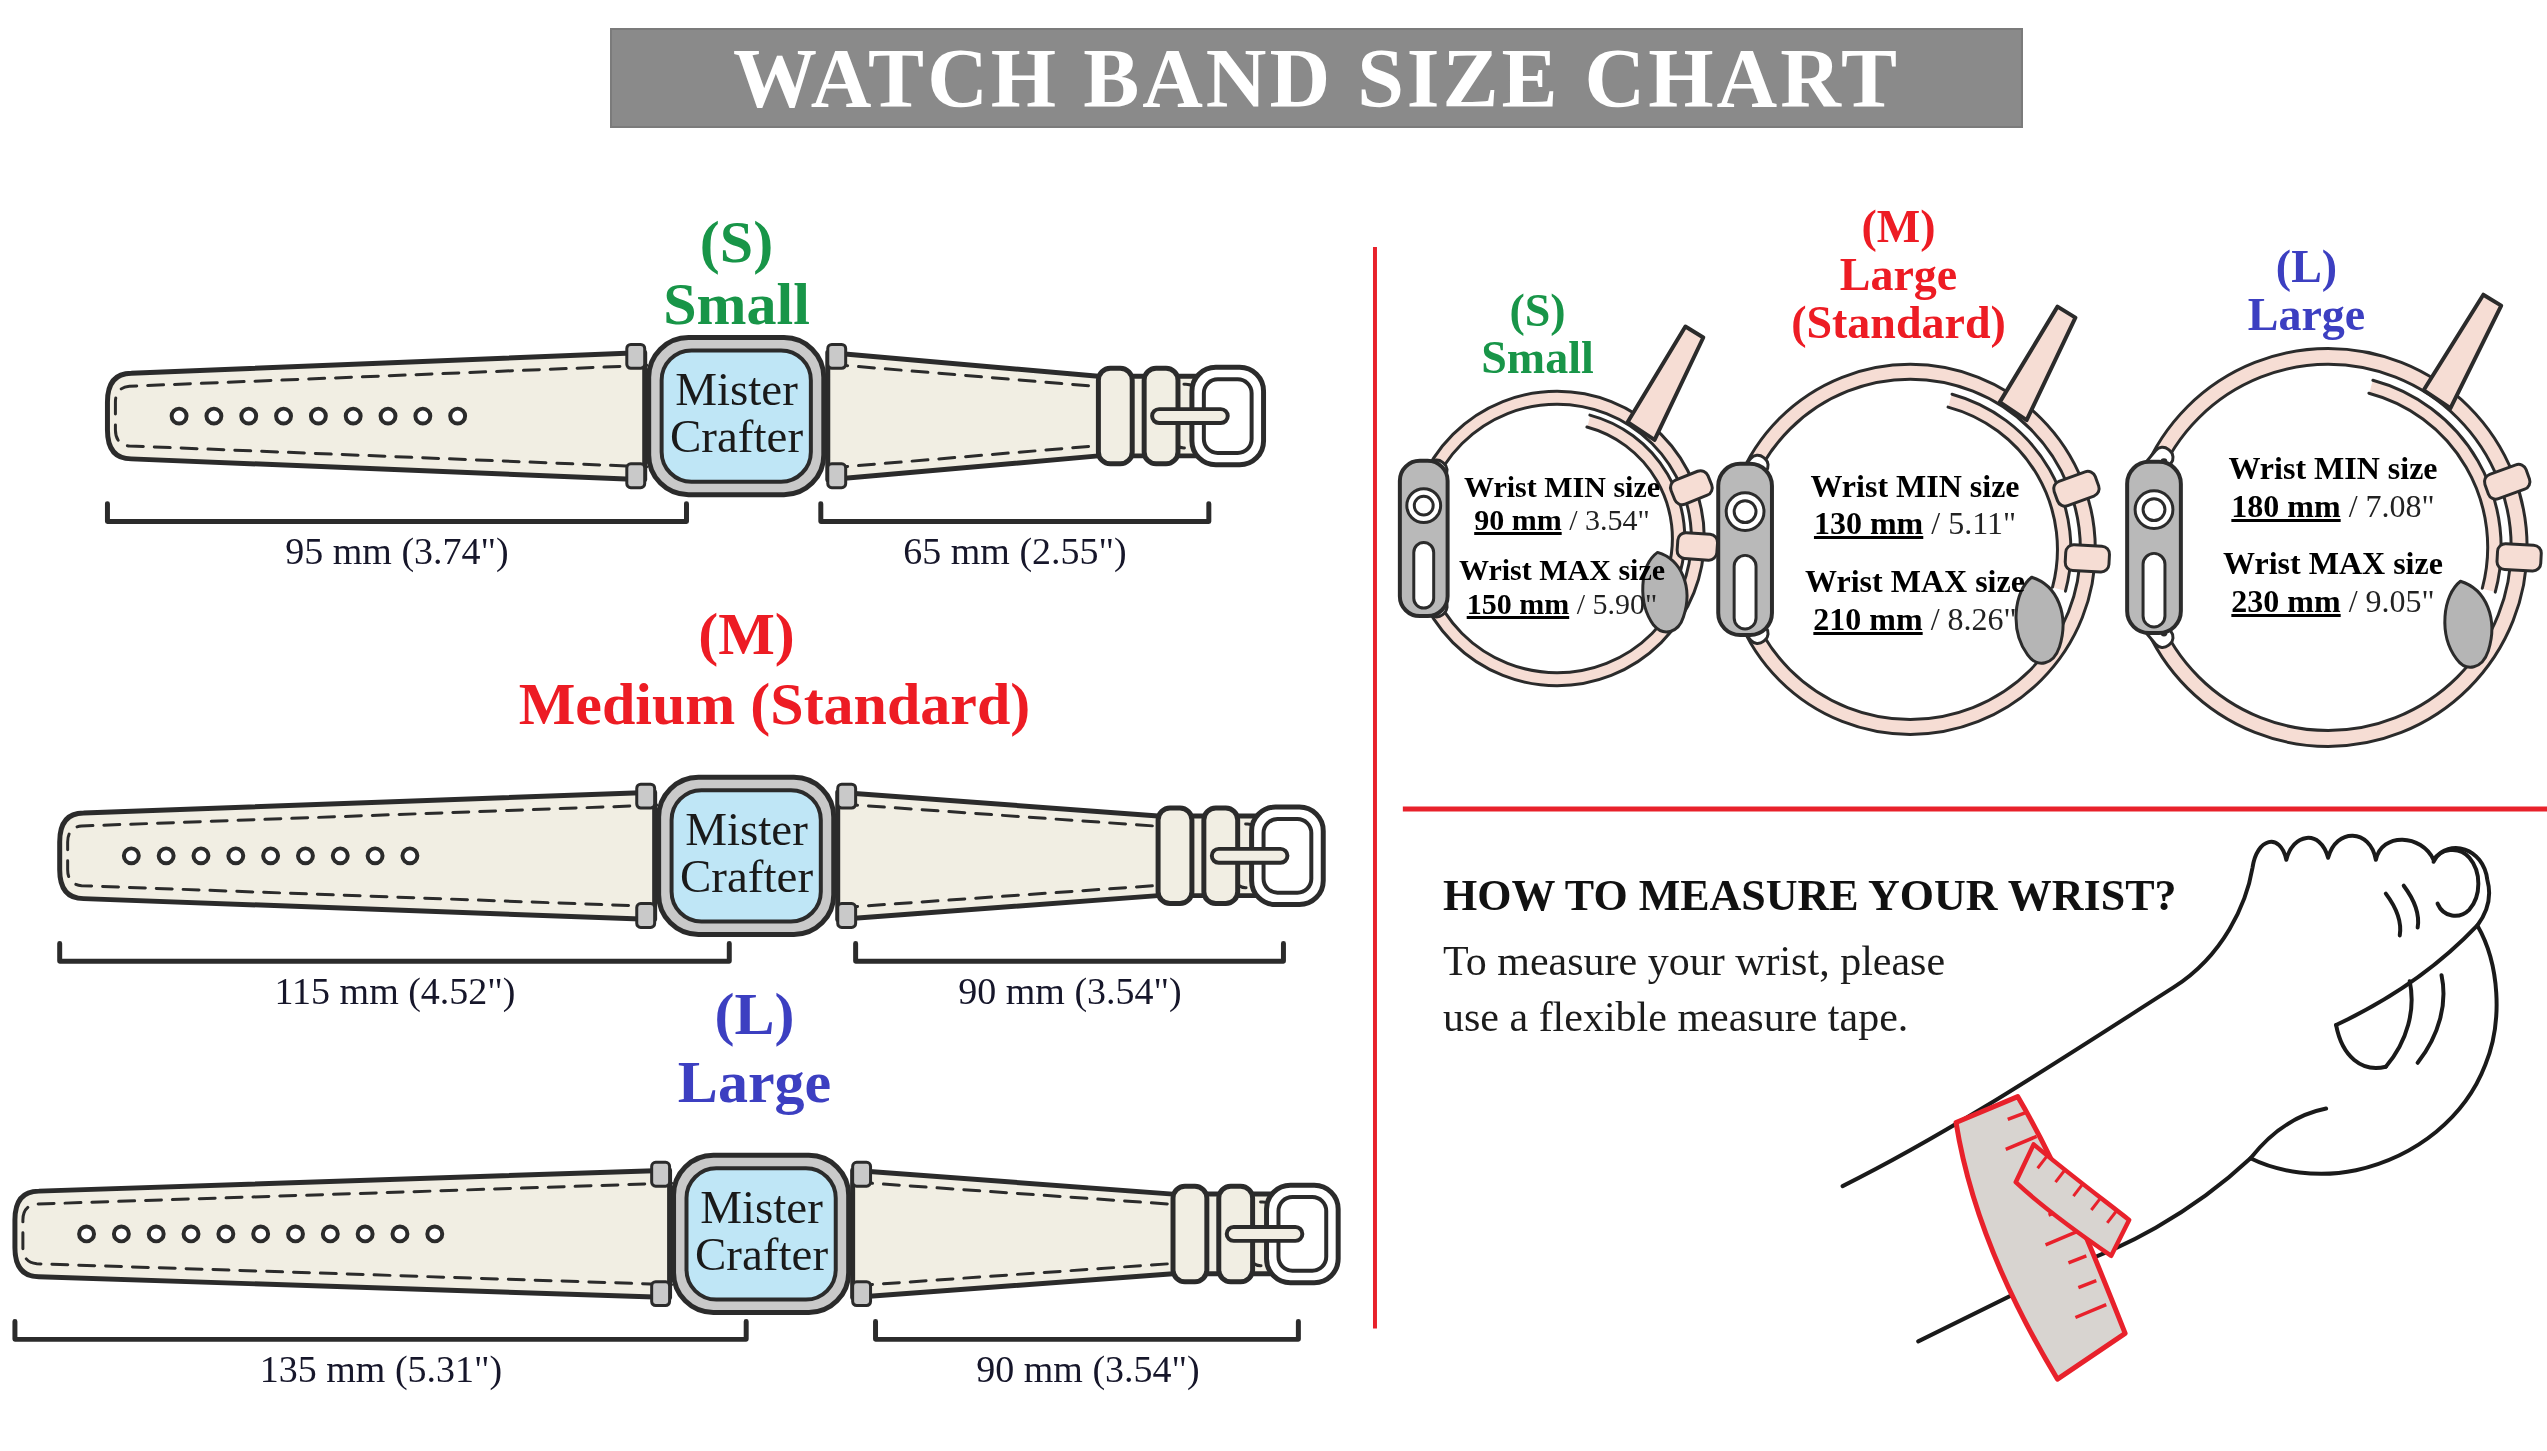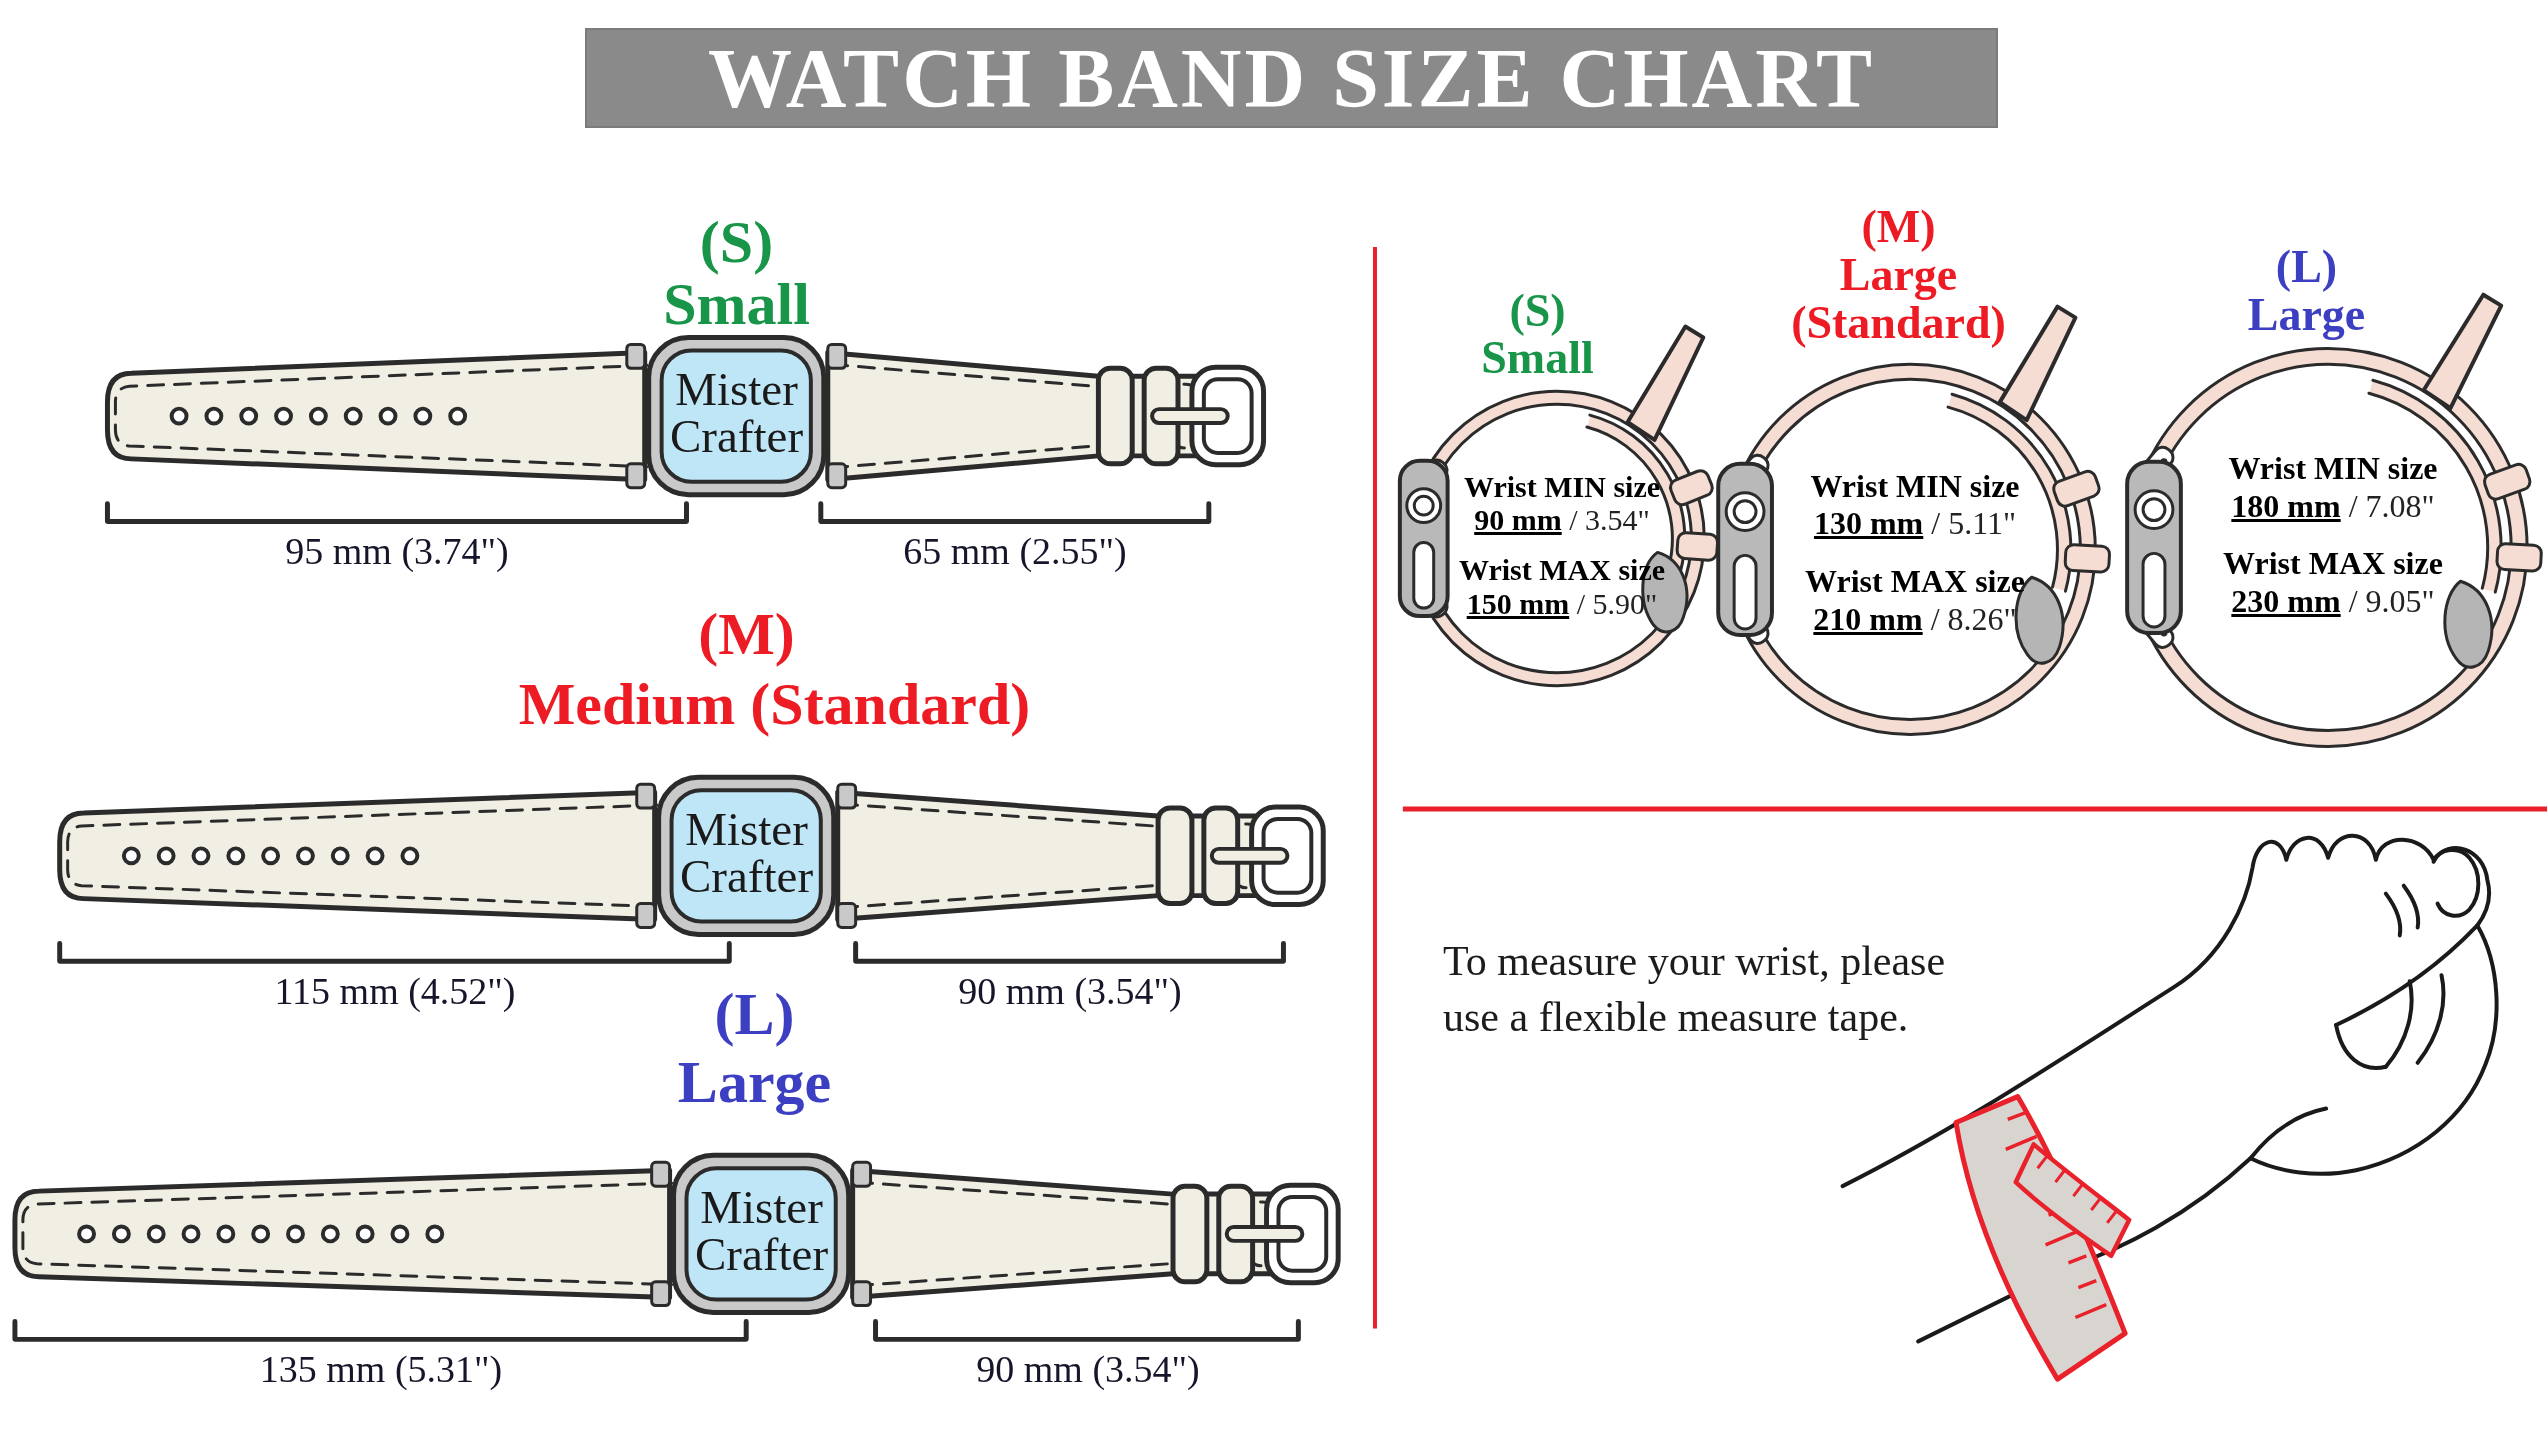--- a/index.html
+++ b/index.html
@@ -301,21 +301,21 @@
       <g stroke="var(--redline)" stroke-width="3">
         <line x1="2058" y1="1161" x2="2048" y2="1174"></line>
         <line x1="2076" y1="1175" x2="2066" y2="1188"></line>
         <line x1="2094" y1="1189" x2="2084" y2="1202"></line>
         <line x1="2112" y1="1203" x2="2102" y2="1216"></line>
         <line x1="2128" y1="1216" x2="2118" y2="1229"></line>
       </g>
     </g>
   </svg>
 
-  <div class="abs banner" style="left:585px;top:28px;width:1413px;height:100px;">
+  <div class="abs banner" style="left:610px;top:28px;width:1413px;height:100px;">
     <span class="banner-text">WATCH BAND SIZE CHART</span>
   </div>
 
   <div class="abs ctr sizelab green" style="left:438px;top:211px;width:597px;">(S)</div>
   <div class="abs ctr sizelab green" style="left:438px;top:273px;width:597px;">Small</div>
   <div class="abs ctr brand" style="left:587px;top:366px;width:299px;">
     <div>Mister</div>
     <div>Crafter</div>
   </div>
   <div class="abs ctr dim" style="left:198px;top:529px;width:398px;">95 mm (3.74")</div>
@@ -372,17 +372,18 @@
   <div class="abs ctr wtxt wtxt32" style="left:2164px;top:488px;width:338px;">
     <b>180 mm</b>
     <span class="in">/ 7.08"</span>
   </div>
   <div class="abs ctr wtxt wtxt32" style="left:2164px;top:545px;width:338px;font-weight:bold;">Wrist MAX size</div>
   <div class="abs ctr wtxt wtxt32" style="left:2164px;top:583px;width:338px;">
     <b>230 mm</b>
     <span class="in">/ 9.05"</span>
   </div>
 
+  <div class="abs howhead" style="left:1443px;top:870px;">HOW TO MEASURE YOUR WRIST?</div>
   <div class="abs howline" style="left:1443px;top:937px;">To measure your wrist, please</div>
   <div class="abs howline" style="left:1443px;top:993px;">use a flexible measure tape.</div>
 
 </div>
 
 
 </body></html>

